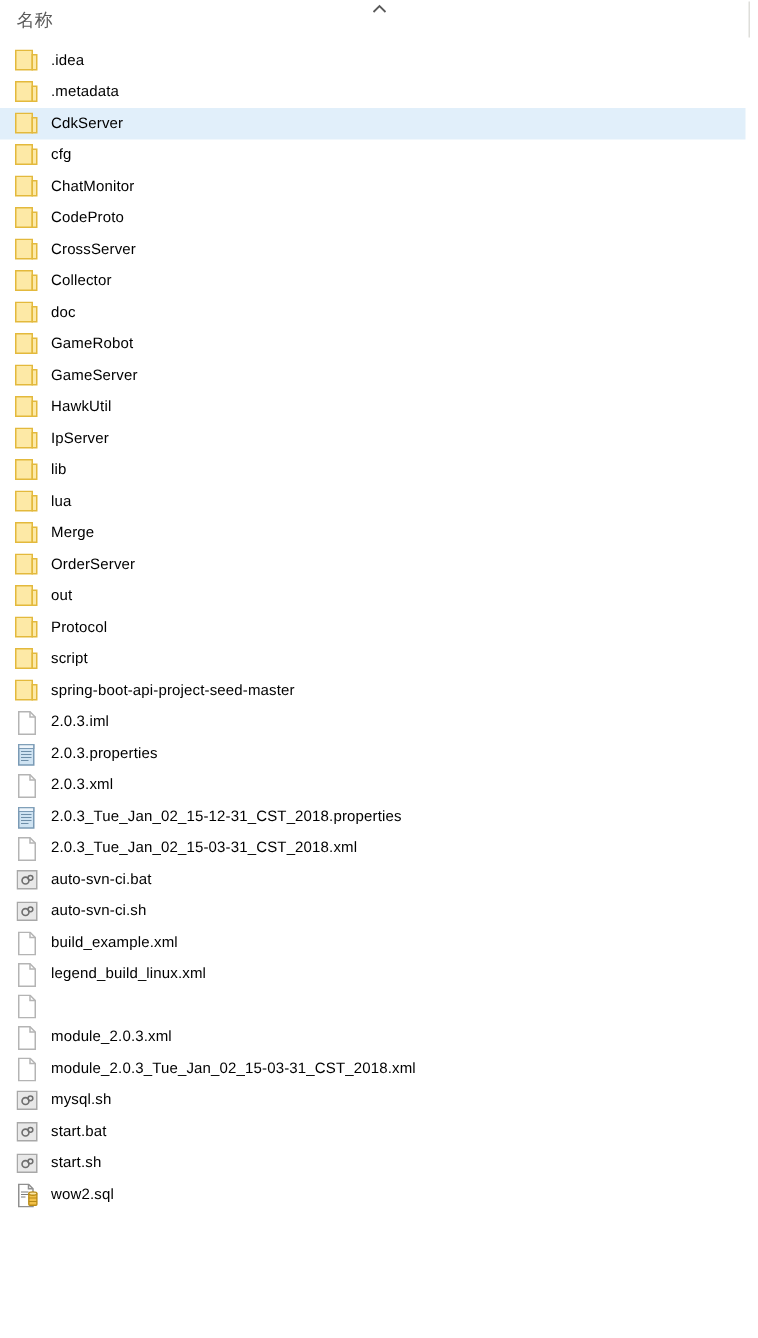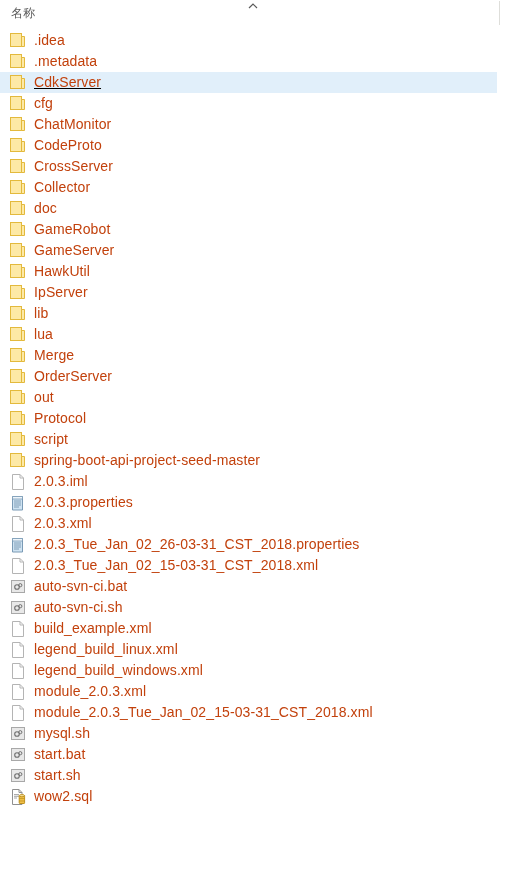--- a/index.html
+++ b/index.html
@@ -67,35 +67,34 @@
   .row {
     position: relative;
     height: 21px;
     width: 497px;
     display: flex;
     align-items: center;
     box-sizing: border-box;
   }
   .row.selected {
     background: #e1effa;
-    text-decoration: underline;
   }
   .row .icon-cell {
     width: 34px;
     min-width: 34px;
     height: 21px;
     display: flex;
     align-items: center;
     justify-content: center;
     padding-left: 2px;
     box-sizing: border-box;
   }
   .row .name-cell {
-    font-size: 14px;
-    color: #c2410c;
+    font-size: 10px;
+    color: #000000;
     line-height: 21px;
     white-space: nowrap;
     letter-spacing: 0.1px;
   }
 
   .icon-svg { display: block; }
 </style>
 </head>
 <body>
 
@@ -340,21 +339,21 @@
             <path d="M1.5 1.5 L11.5 1.5 L11.5 15 L1.5 15 Z" fill="#cfe3f2" stroke="#7a9ab5" stroke-width="1"></path>
             <path d="M1.5 1.5 L11.5 1.5 L11.5 4 L1.5 4 Z" fill="#eef5fb" stroke="#7a9ab5" stroke-width="0.8"></path>
             <g stroke="#6d8ea8" stroke-width="0.8">
               <line x1="3" y1="6" x2="10" y2="6"></line>
               <line x1="3" y1="8" x2="10" y2="8"></line>
               <line x1="3" y1="10" x2="10" y2="10"></line>
               <line x1="3" y1="12" x2="8" y2="12"></line>
             </g>
           </svg>
         </div>
-        <div class="name-cell">2.0.3_Tue_Jan_02_26-03-31_CST_2018.properties</div>
+        <div class="name-cell">2.0.3_Tue_Jan_02_15-12-31_CST_2018.properties</div>
       </div>
       <div class="row">
         <div class="icon-cell">
           <svg class="icon-svg" width="14" height="16" viewBox="0 0 14 16">
             <path d="M1.5 0.5 L9 0.5 L12.5 4 L12.5 15.5 L1.5 15.5 Z" fill="#ffffff" stroke="#b4b4b4" stroke-width="1"></path>
             <path d="M9 0.5 L9 4 L12.5 4" fill="none" stroke="#b4b4b4" stroke-width="1"></path>
           </svg>
         </div>
         <div class="name-cell">2.0.3_Tue_Jan_02_15-03-31_CST_2018.xml</div>
       </div>
@@ -396,21 +395,20 @@
         </div>
         <div class="name-cell">legend_build_linux.xml</div>
       </div>
       <div class="row">
         <div class="icon-cell">
           <svg class="icon-svg" width="14" height="16" viewBox="0 0 14 16">
             <path d="M1.5 0.5 L9 0.5 L12.5 4 L12.5 15.5 L1.5 15.5 Z" fill="#ffffff" stroke="#b4b4b4" stroke-width="1"></path>
             <path d="M9 0.5 L9 4 L12.5 4" fill="none" stroke="#b4b4b4" stroke-width="1"></path>
           </svg>
         </div>
-        <div class="name-cell">legend_build_windows.xml</div>
       </div>
       <div class="row">
         <div class="icon-cell">
           <svg class="icon-svg" width="14" height="16" viewBox="0 0 14 16">
             <path d="M1.5 0.5 L9 0.5 L12.5 4 L12.5 15.5 L1.5 15.5 Z" fill="#ffffff" stroke="#b4b4b4" stroke-width="1"></path>
             <path d="M9 0.5 L9 4 L12.5 4" fill="none" stroke="#b4b4b4" stroke-width="1"></path>
           </svg>
         </div>
         <div class="name-cell">module_2.0.3.xml</div>
       </div>

